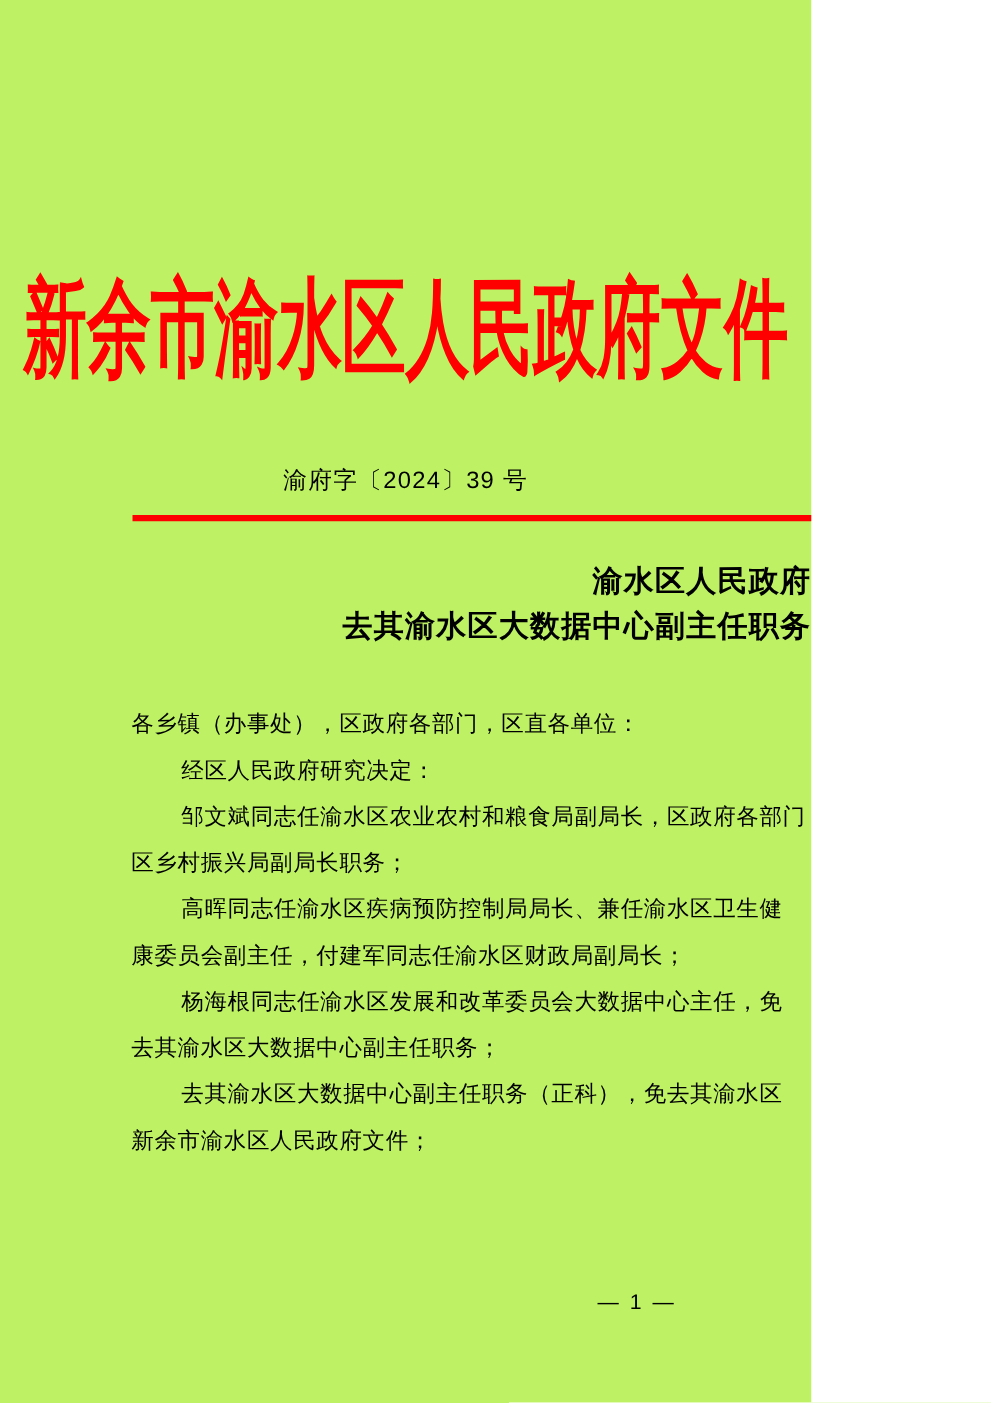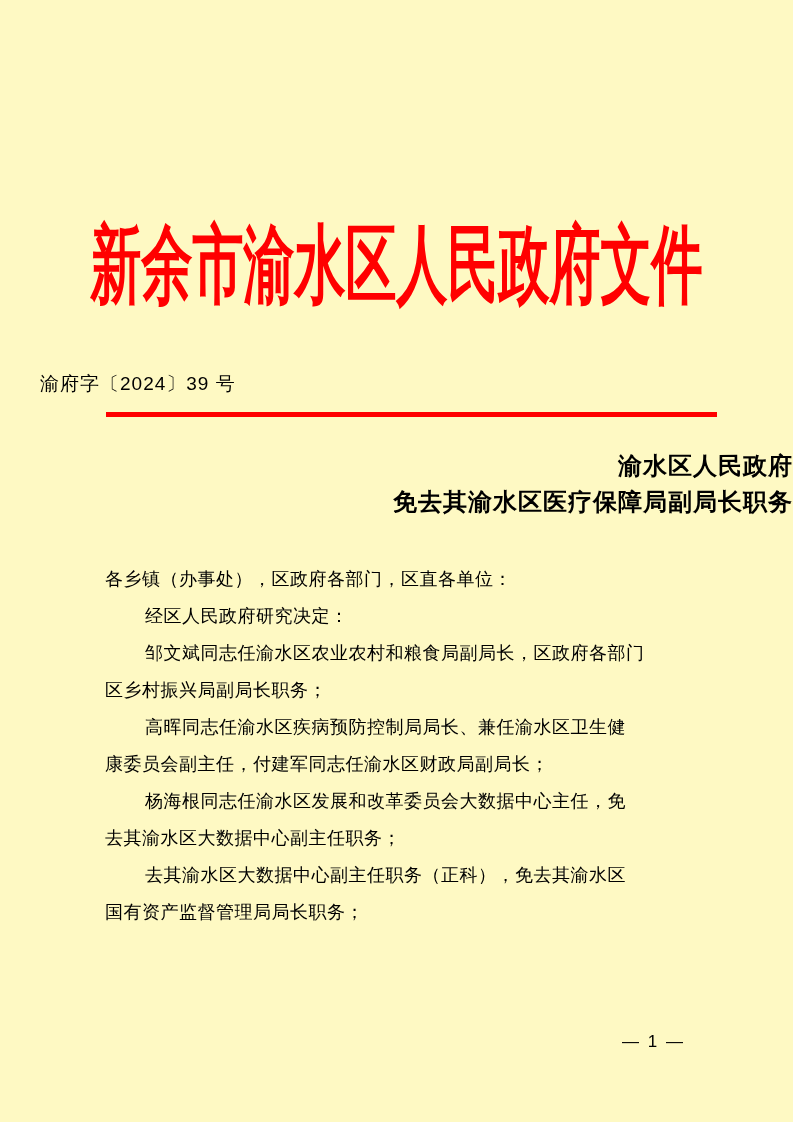--- a/index.html
+++ b/index.html
@@ -3,23 +3,23 @@
 <meta charset="utf-8">
 <style>
   * { box-sizing: border-box; }
   html, body {
     margin: 0;
     padding: 0;
     background: #ffffff;
   }
   .page {
     position: relative;
-    width: 793px;
+    width: 649px;
     height: 1122px;
-    background: #fef9c3;
+    background: #bef264;
     color: #000000;
     font-family: "Liberation Sans", sans-serif;
     overflow: hidden;
   }
   .banner-title {
     position: absolute;
     top: 220px;
     left: 0;
     width: 100%;
     text-align: center;
@@ -31,25 +31,24 @@
     color: #FF0000;
     transform: scaleY(1.68);
     transform-origin: 50% 0;
     white-space: nowrap;
   }
   .doc-number {
     position: absolute;
     top: 371px;
     left: 0;
     width: 100%;
-    text-align: left;
+    text-align: center;
     font-size: 19px;
     letter-spacing: 1px;
     color: #000000;
-    margin-left: 40px;
   }
   .red-rule {
     position: absolute;
     top: 412px;
     left: 106px;
     width: 611px;
     height: 5px;
     background: #FF0000;
   }
   .doc-title {
@@ -95,31 +94,31 @@
 <div class="page">
 
   <div class="banner-title">新余市渝水区人民政府文件</div>
 
   <div class="doc-number">渝府字〔2024〕39 号</div>
 
   <div class="red-rule"></div>
 
   <div class="doc-title">
     <div>渝水区人民政府</div>
-    <div>免去其渝水区医疗保障局副局长职务</div>
+    <div>去其渝水区大数据中心副主任职务</div>
   </div>
 
   <div class="document-body">
     <p class="body-line">各乡镇（办事处），区政府各部门，区直各单位：</p>
     <p class="body-line indent">经区人民政府研究决定：</p>
     <p class="body-line indent">邹文斌同志任渝水区农业农村和粮食局副局长，区政府各部门</p>
     <p class="body-line">区乡村振兴局副局长职务；</p>
     <p class="body-line indent">高晖同志任渝水区疾病预防控制局局长、兼任渝水区卫生健</p>
     <p class="body-line">康委员会副主任，付建军同志任渝水区财政局副局长；</p>
     <p class="body-line indent">杨海根同志任渝水区发展和改革委员会大数据中心主任，免</p>
     <p class="body-line">去其渝水区大数据中心副主任职务；</p>
     <p class="body-line indent">去其渝水区大数据中心副主任职务（正科），免去其渝水区</p>
-    <p class="body-line">国有资产监督管理局局长职务；</p>
+    <p class="body-line">新余市渝水区人民政府文件；</p>
   </div>
 
   <div class="page-number">— 1 —</div>
 
 </div>
 
 </body></html>

